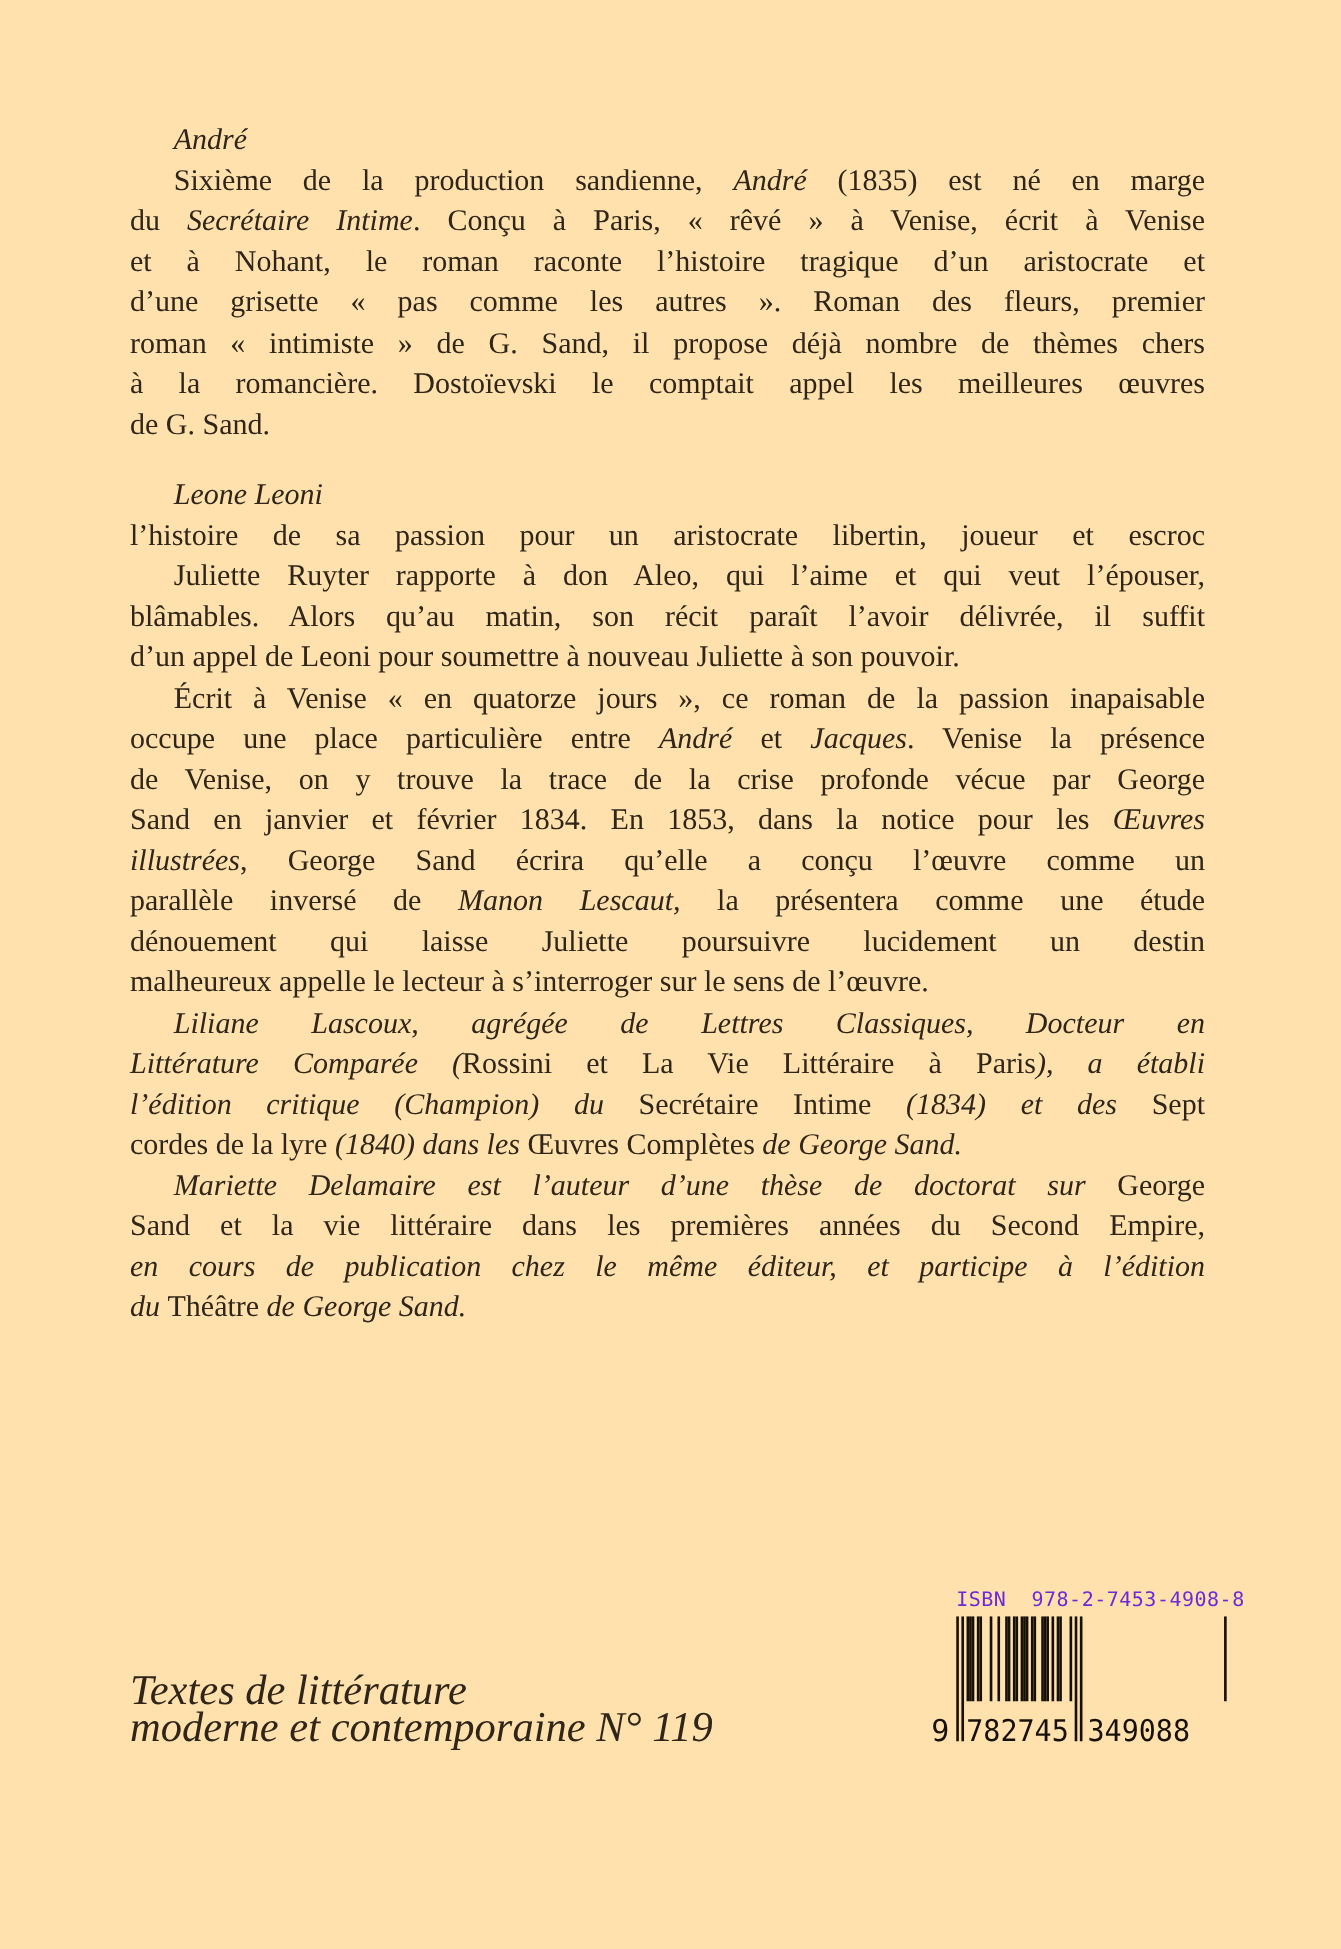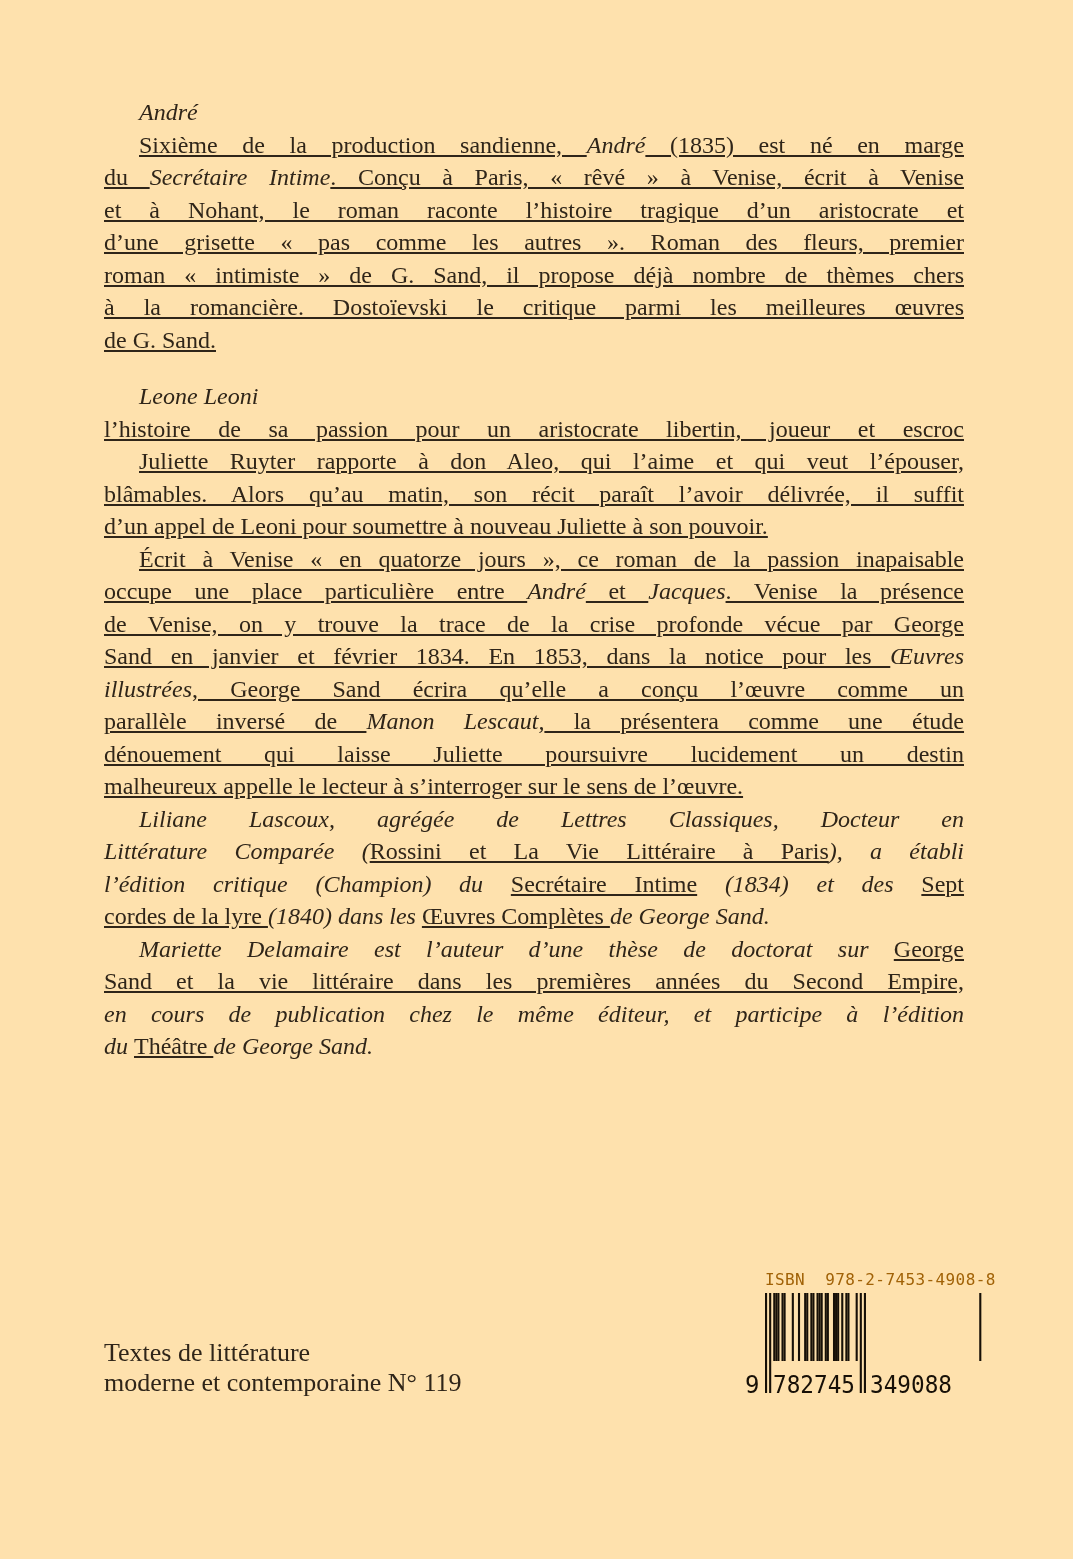--- a/index.html
+++ b/index.html
@@ -28,59 +28,60 @@
   }
   .h-gap { margin-top: 24px; }
   .bio { }
   .tline {
     text-align: justify;
     text-align-last: justify;
   }
   .tline.tlast { text-align-last: left; }
   .tline.tfirst { text-indent: 35px; }
   .it { font-style: italic; }
-  .rm { font-style: normal; text-decoration: underline; }
+  .rm { font-style: normal; }
   .footer-series {
     position: absolute;
     left: 104px;
     top: 1338px;
-    font-size: 26px;
+    font-size: 34px;
     line-height: 30px;
+    font-style: italic;
   }
   .barcode-wrap {
     position: absolute;
     left: 743px;
     top: 1270px;
     width: 240px;
   }
   .isbn-label {
     margin-left: 22px;
     font-family: "DejaVu Sans Mono", "Liberation Mono", monospace;
     font-size: 16px;
     letter-spacing: 0.4px;
-    color: #a16207;
+    color: #6d28d9;
     white-space: pre;
   }
   .ean-svg { display: block; margin-top: 4px; }
 </style>
 </head>
 <body>
 
 <div class="page">
 
   <div class="main">
 
     <div class="heading">André</div>
     <div class="para">
         <div class="tline tfirst"><span class="rm">Sixième de la production sandienne, </span><span class="it">André</span><span class="rm"> (1835) est né en marge</span></div>
         <div class="tline"><span class="rm">du </span><span class="it">Secrétaire Intime</span><span class="rm">. Conçu à Paris, « rêvé » à Venise, écrit à Venise</span></div>
         <div class="tline"><span class="rm">et à Nohant, le roman raconte l’histoire tragique d’un aristocrate et</span></div>
         <div class="tline"><span class="rm">d’une grisette « pas comme les autres ». Roman des fleurs, premier</span></div>
         <div class="tline"><span class="rm">roman « intimiste » de G. Sand, il propose déjà nombre de thèmes chers</span></div>
-        <div class="tline"><span class="rm">à la romancière. Dostoïevski le critique parmi les meilleures œuvres</span></div>
+        <div class="tline"><span class="rm">à la romancière. Dostoïevski le comptait appel les meilleures œuvres</span></div>
         <div class="tline tlast"><span class="rm">de G. Sand.</span></div>
       </div>
 
     <div class="heading h-gap">Leone Leoni</div>
     <div class="para">
         <div class="tline"><span class="rm">l’histoire de sa passion pour un aristocrate libertin, joueur et escroc</span></div>
         <div class="tline tfirst"><span class="rm">Juliette Ruyter rapporte à don Aleo, qui l’aime et qui veut l’épouser,</span></div>
         <div class="tline"><span class="rm">blâmables. Alors qu’au matin, son récit paraît l’avoir délivrée, il suffit</span></div>
         <div class="tline tlast"><span class="rm">d’un appel de Leoni pour soumettre à nouveau Juliette à son pouvoir.</span></div>
       </div>

